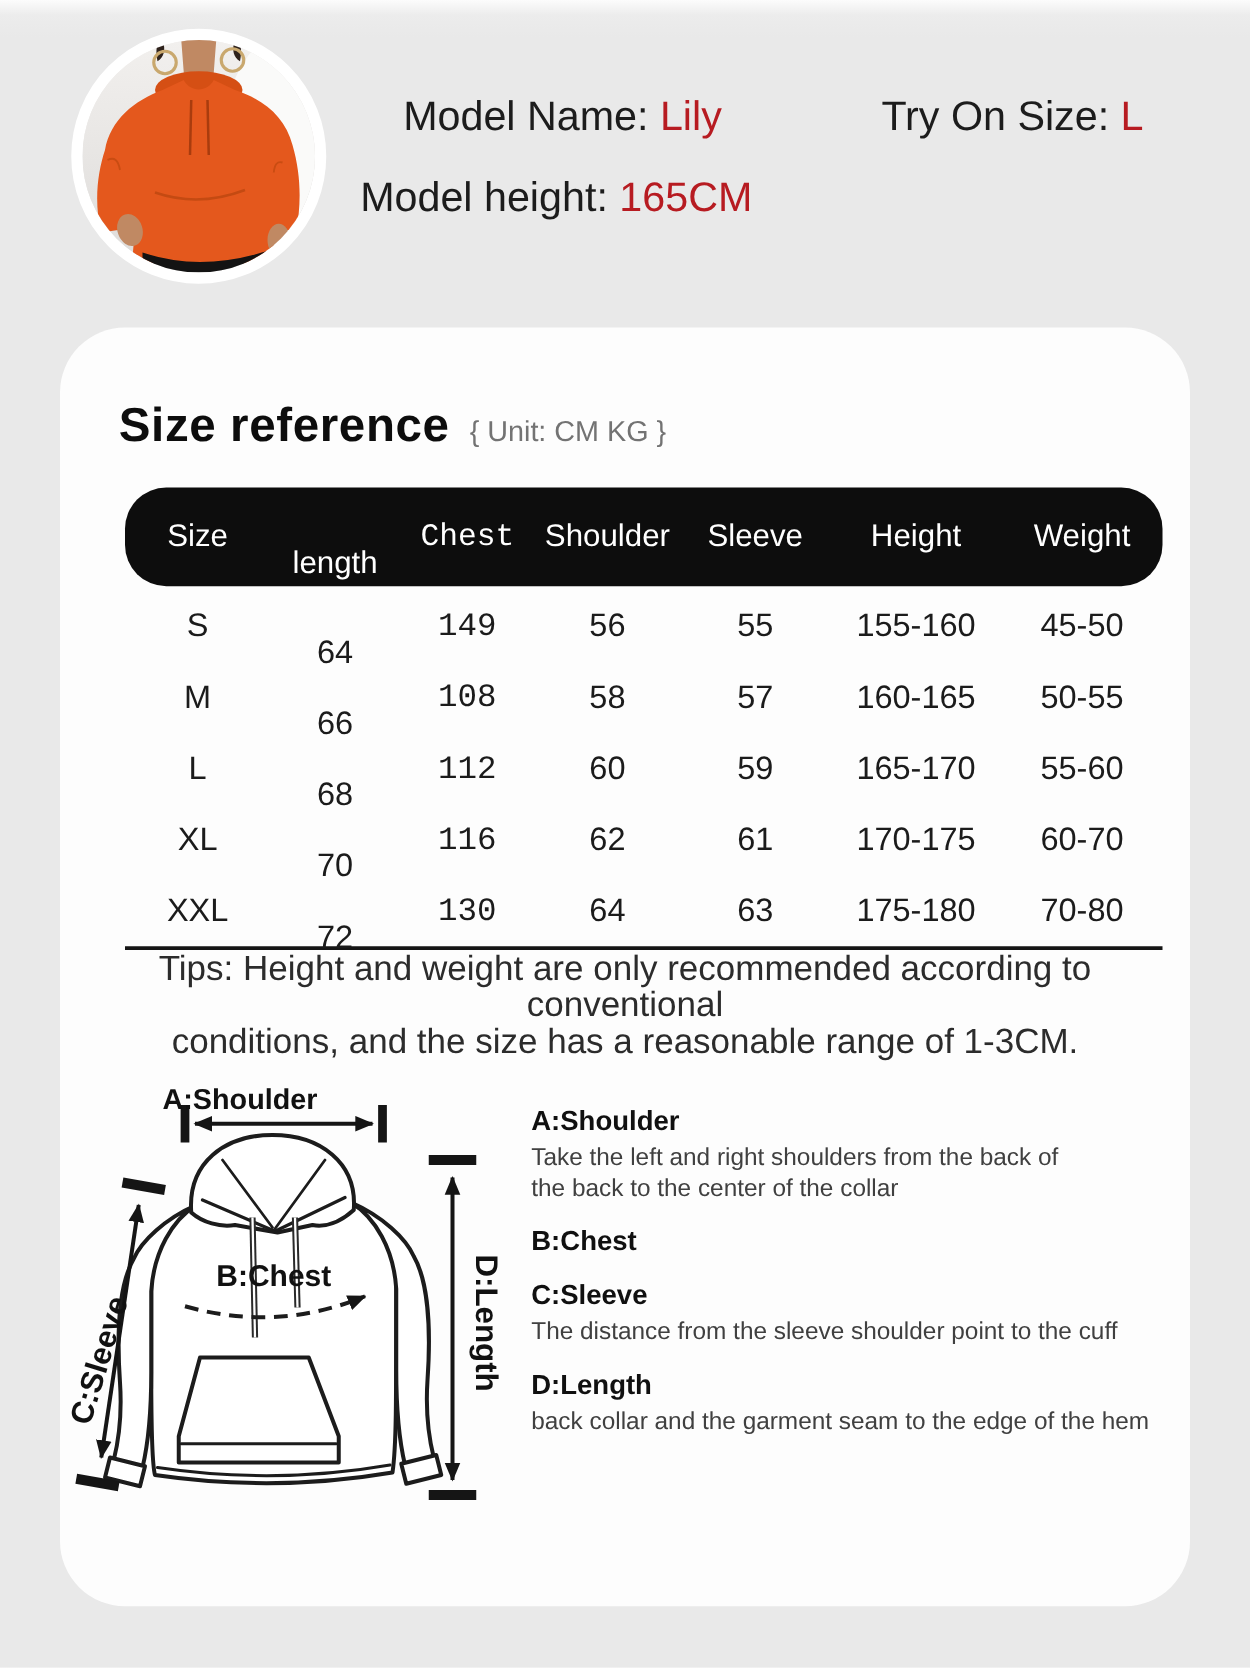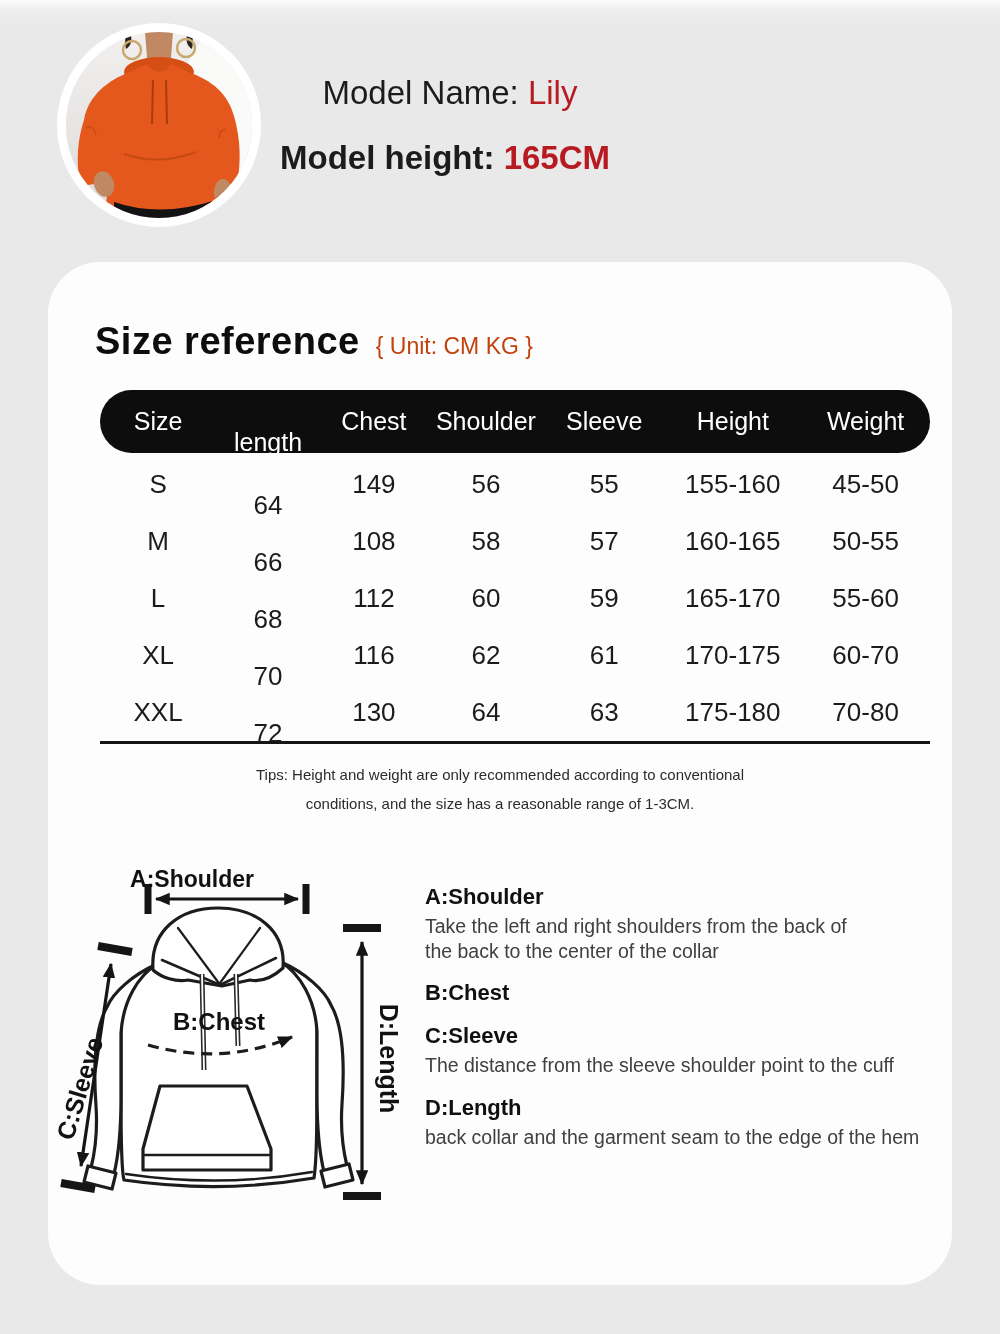--- a/index.html
+++ b/index.html
@@ -9,43 +9,43 @@
 
   
   .photo-wrap{position:absolute;left:57px;top:23px;width:204px;height:204px;
       border-radius:50%;border:9px solid #ffffff;box-sizing:border-box;overflow:hidden;
       background:linear-gradient(180deg,#f2f0ee,#e2e0de);}
   .photo-wrap svg{display:block;width:100%;height:100%;}
   .info-line{position:absolute;font-size:33px;color:#1c1c1c;white-space:nowrap;text-align:center;}
   .info-line .val{color:#b71b21;}
   .il-1{left:280px;top:74px;width:340px;}
   .il-2{left:670px;top:74px;width:280px;}
-  .il-3{left:263px;top:139px;width:364px;font-weight:bold;}
+  .il-3{left:263px;top:139px;width:364px;}
   .il-4{left:660px;top:141px;width:300px;}
 
   
   .card{position:absolute;left:48px;top:262px;width:904px;height:1023px;
         background:#fdfdfd;border-radius:52px;}
 
   .sr-title-row{position:absolute;left:47px;top:58px;display:flex;align-items:baseline;}
   .sr-title{font-size:38px;font-weight:bold;color:#0d0d0d;letter-spacing:0.5px;}
-  .sr-unit{font-size:23px;color:#c2410c;margin-left:16px;}
+  .sr-unit{font-size:23px;color:#737373;margin-left:16px;}
 
   
   .tblwrap{position:absolute;left:52px;top:128px;width:830px;}
-  .thead{display:flex;align-items:center;height:63px;border-radius:33px;
+  .thead{display:flex;align-items:center;height:79px;border-radius:33px;
          background:#0d0d0d;color:#ffffff;font-size:25px;}
   .trow{display:flex;align-items:center;height:57px;font-size:26px;color:#1b1b1b;}
   .tbody{padding-top:3px;border-bottom:3px solid #151515;}
   .cell{text-align:center;flex:none;}
-  .c0{width:14%;} .c1{width:12.5%;margin-top:42px;} .c2{width:13%;} .c3{width:14%;}
+  .c0{width:14%;} .c1{width:12.5%;margin-top:42px;} .c2{width:13%;font-family:Liberation Mono, monospace;} .c3{width:14%;}
   .c4{width:14.5%;} .c5{width:16.5%;} .c6{width:15.5%;}
 
   .tips{position:absolute;left:0;top:498px;width:100%;text-align:center;
-        font-size:15px;line-height:29px;color:#2c2c2c;}
+        font-size:28px;line-height:29px;color:#2c2c2c;}
 
   
   .diagram{position:absolute;left:2px;top:596px;width:372px;height:362px;}
   .diagram svg{position:absolute;left:0;top:0;}
   .dlab{position:absolute;font-weight:bold;color:#111;white-space:nowrap;text-align:center;}
   .dlab-a{left:42px;top:8px;width:200px;font-size:23px;}
   .dlab-b{left:69px;top:150px;width:200px;font-size:24px;}
   .dlab-c{left:-80px;top:216px;width:220px;font-size:25px;transform:rotate(-73deg);}
   .dlab-d{left:228px;top:186px;width:220px;font-size:25px;transform:rotate(90deg);}
 
@@ -96,20 +96,24 @@
       <ellipse cx="157" cy="160" rx="9" ry="13" fill="#c08963"></ellipse>
 
       <path d="M 48,170 Q 95,186 150,168 L 150,186 L 48,186 Z" fill="#131313"></path>
     </svg>
   </div>
 
   <div class="info-line il-1">
     <span>Model Name:</span>
     <span class="val">Lily</span>
   </div>
+  <div class="info-line il-2">
+    <span>Try On Size:</span>
+    <span class="val">L</span>
+  </div>
   <div class="info-line il-3">
     <span>Model height:</span>
     <span class="val">165CM</span>
   </div>
 
   <div class="card">
 
     <div class="sr-title-row">
       <span class="sr-title">Size reference</span>
       <span class="sr-unit">{ Unit: CM KG }</span>

